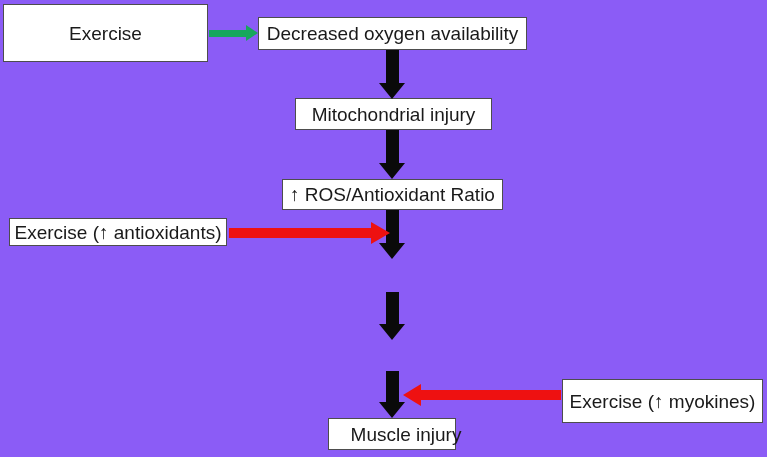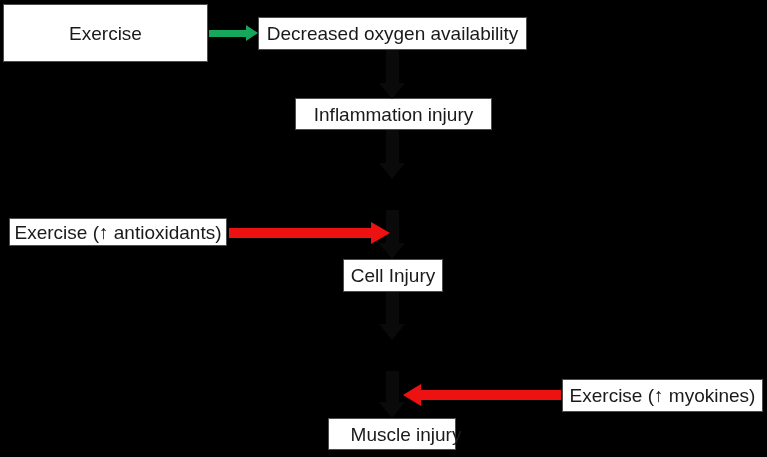--- a/index.html
+++ b/index.html
@@ -1,20 +1,20 @@
 <!DOCTYPE html>
 <html style="--green: #16a75c; --red: #ee1111; --ink: #0a0a0a; --border: #4d4d4d; --text: #1a1a1a;"><head>
 <meta charset="utf-8">
 <style>
   html, body { margin: 0; padding: 0; background: #ffffff; }
   .canvas {
     position: relative;
     width: 767px;
     height: 457px;
-    background: #000000;
+    background: #8b5cf6;
     font-family: "Liberation Sans", sans-serif;
     overflow: hidden;
   }
   .node {
     position: absolute;
     box-sizing: border-box;
     background: #ffffff;
     border: 1.5px solid var(--border, #4d4d4d);
     color: var(--text, #1a1a1a);
     font-size: 19px;
@@ -56,48 +56,48 @@
   }
 
   
   #n-exercise-metabolic { left: 3px;   top: 4px;   width: 205px; height: 58px; }
   #n-decreased-oxygen   { left: 258px; top: 17px;  width: 269px; height: 33px; }
   #n-mitochondrial      { left: 295px; top: 98px;  width: 197px; height: 32px; }
   #n-ros                { left: 282px; top: 179px; width: 221px; height: 31px; }
   #n-exercise-antiox    { left: 9px;   top: 218px; width: 218px; height: 28px; }
   #n-cell-injury        { left: 343px; top: 259px; width: 100px; height: 33px; }
   #n-inflammation       { left: 328px; top: 340px; width: 128px; height: 31px; }
-  #n-exercise-myokines  { left: 562px; top: 379px; width: 201px; height: 33px; }
+  #n-exercise-myokines  { left: 562px; top: 379px; width: 201px; height: 44px; }
   #n-muscle-injury      { left: 328px; top: 418px; width: 128px; height: 32px; padding-left: 28px; }
 </style>
 </head>
 <body>
 
 <div class="canvas">
 
   <div class="node" id="n-exercise-metabolic">
     <span>Exercise</span>
   </div>
 
   <div class="node" id="n-decreased-oxygen">
     <span>Decreased oxygen availability</span>
   </div>
 
   <div class="node" id="n-mitochondrial">
-    <span>Inflammation injury</span>
+    <span>Mitochondrial injury</span>
   </div>
 
+  <div class="node" id="n-ros">
+    <span>↑ ROS/Antioxidant Ratio</span>
+  </div>
 
   <div class="node" id="n-exercise-antiox">
     <span>Exercise (↑ antioxidants)</span>
   </div>
 
-  <div class="node" id="n-cell-injury">
-    <span>Cell Injury</span>
-  </div>
 
 
   <div class="node" id="n-exercise-myokines">
     <span>Exercise (↑ myokines)</span>
   </div>
 
   <div class="node" id="n-muscle-injury">
     <span>Muscle injury</span>
   </div>
 

